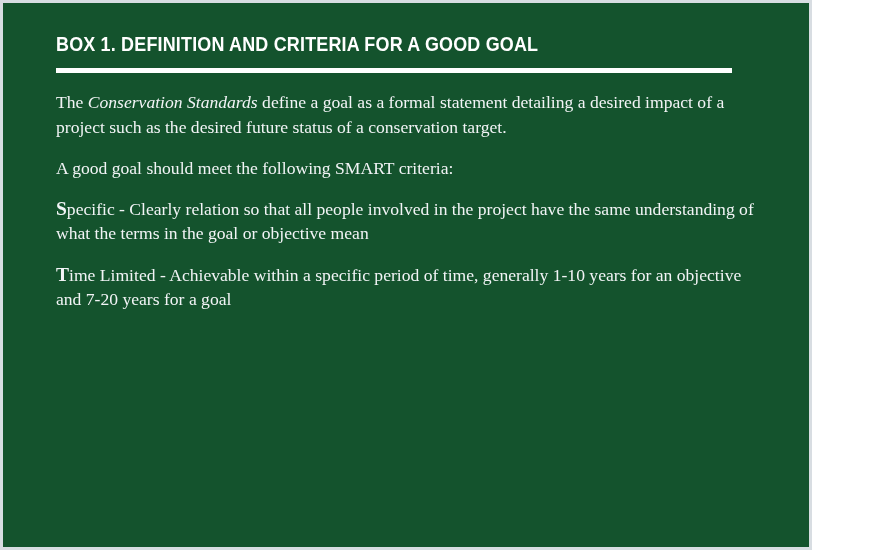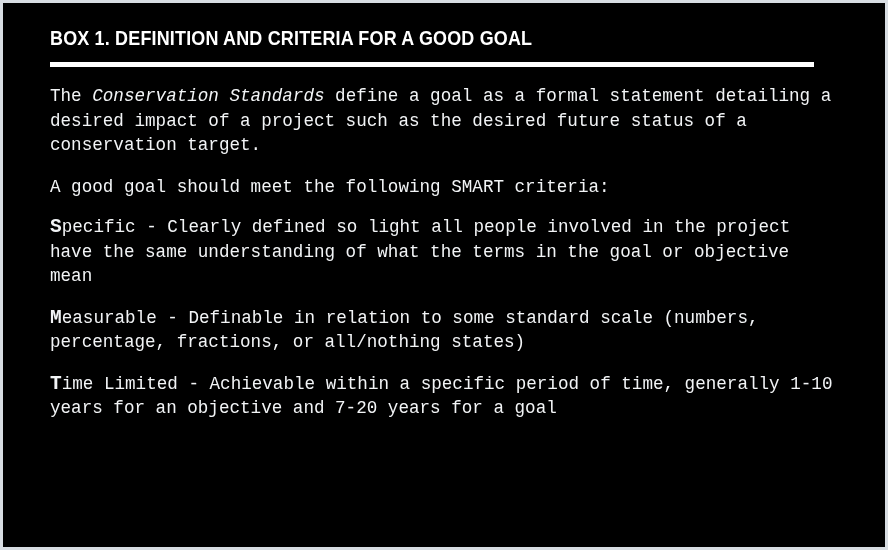--- a/index.html
+++ b/index.html
@@ -10,25 +10,25 @@
     width: 888px;
     height: 550px;
     overflow: hidden;
     background: #ffffff;
     font-family: "Liberation Sans", sans-serif;
   }
 
   .box {
     position: relative;
     box-sizing: border-box;
-    width: 888px;
+    width: 812px;
     height: 550px;
-    background: #000000;
+    background: #14532d;
     border: 3px solid #d8dde2;
-    padding: 4px;
+    padding: 10px;
     overflow: hidden;
   }
 
   .box-inner {
     box-sizing: border-box;
     padding: 20px 34px 0 43px;
   }
 
   .box-title {
     color: #ffffff;
@@ -49,21 +49,21 @@
     background: #ffffff;
     margin: 12px 33px 0 0;
   }
 
   .body {
     padding-top: 17px;
   }
 
   .para {
     color: #f2f4f6;
-    font-family: Liberation Mono, monospace;
+    font-family: Liberation Serif, serif;
     font-size: 17.6px;
     line-height: 24.5px;
     margin: 0 0 17px 0;
     max-width: 790px;
   }
 
   .para:last-child {
     margin-bottom: 0;
   }
 
@@ -89,23 +89,22 @@
     <h1 class="box-title">BOX 1. DEFINITION AND CRITERIA FOR A GOOD GOAL</h1>
 
     <div class="title-rule"></div>
 
     <div class="body">
 
       <p class="para"><span>The </span><span class="ital">Conservation Standards</span><span> define a goal as a formal statement detailing a desired impact of a project such as the desired future status of a conservation target.</span></p>
 
       <p class="para smart-intro">A good goal should meet the following SMART criteria:</p>
 
-      <p class="para"><span class="cap">S</span><span>pecific - Clearly defined so light all people involved in the project have the same understanding of what the terms in the goal or objective mean</span></p>
+      <p class="para"><span class="cap">S</span><span>pecific - Clearly relation so that all people involved in the project have the same understanding of what the terms in the goal or objective mean</span></p>
 
-      <p class="para"><span class="cap">M</span><span>easurable - Definable in relation to some standard scale (numbers, percentage, fractions, or all/nothing states)</span></p>
 
 
 
       <p class="para"><span class="cap">T</span><span>ime Limited - Achievable within a specific period of time, generally 1-10 years for an objective and 7-20 years for a goal</span></p>
 
     </div>
   </div>
 </div>
 
 </body></html>

